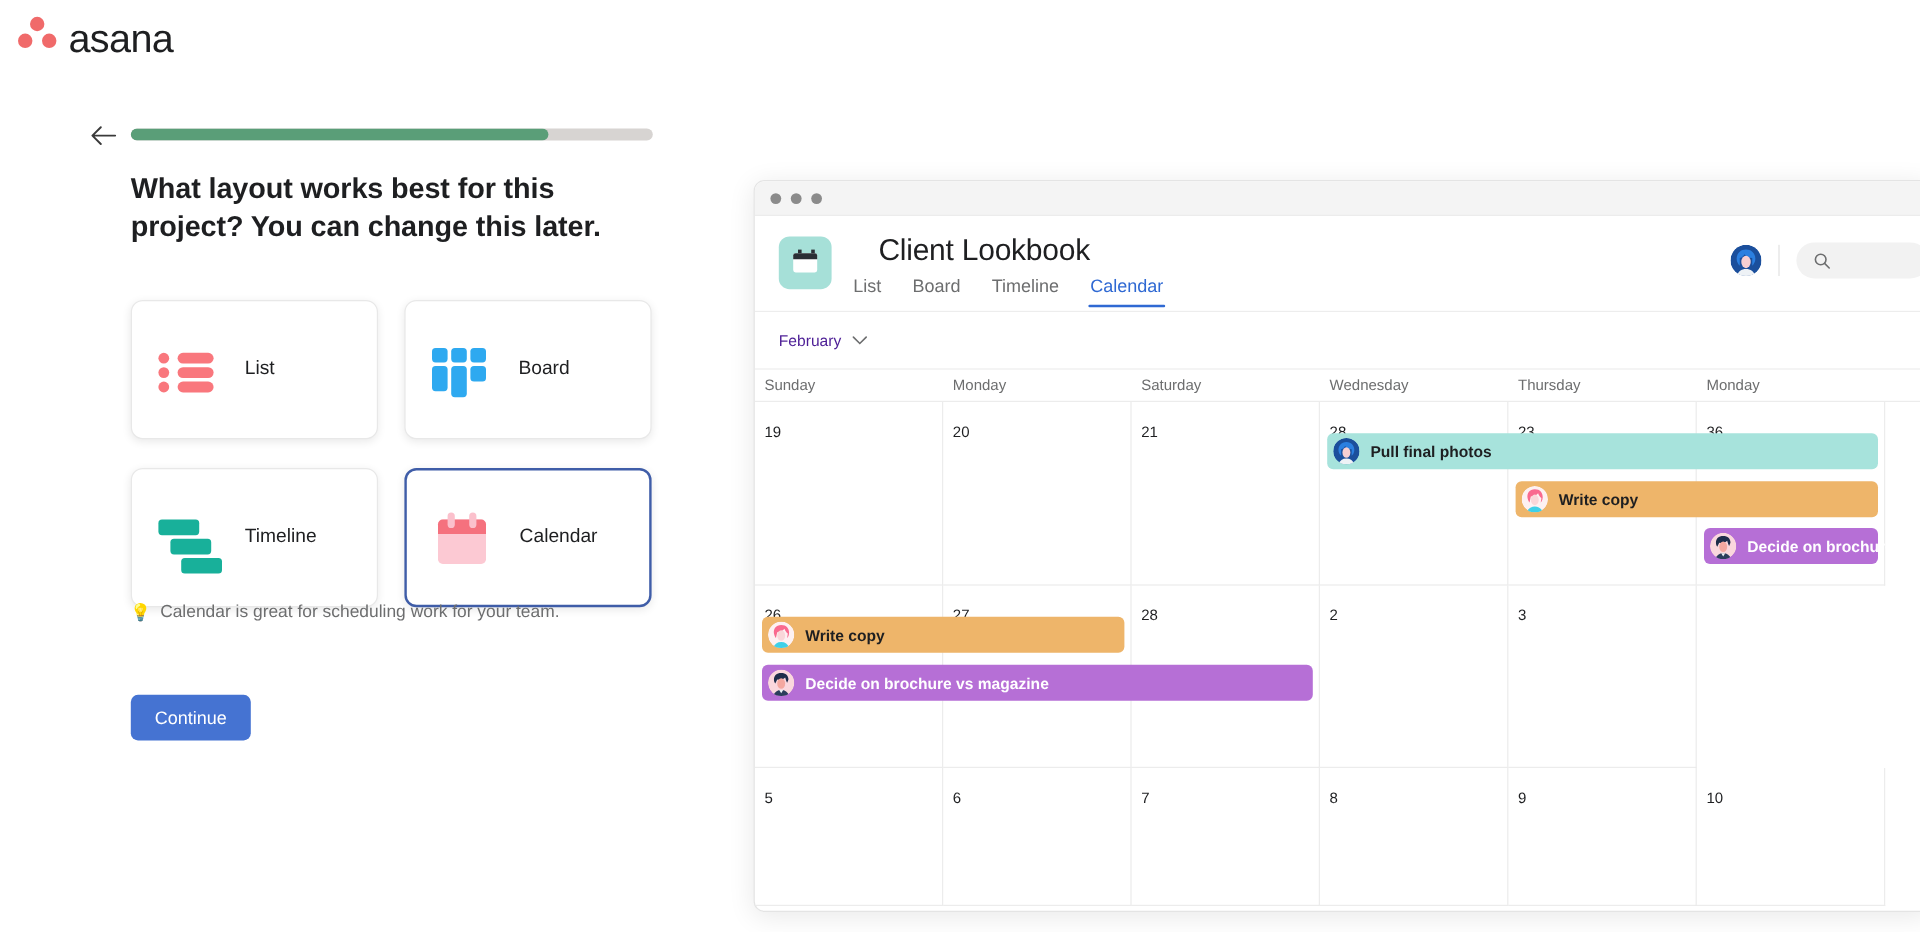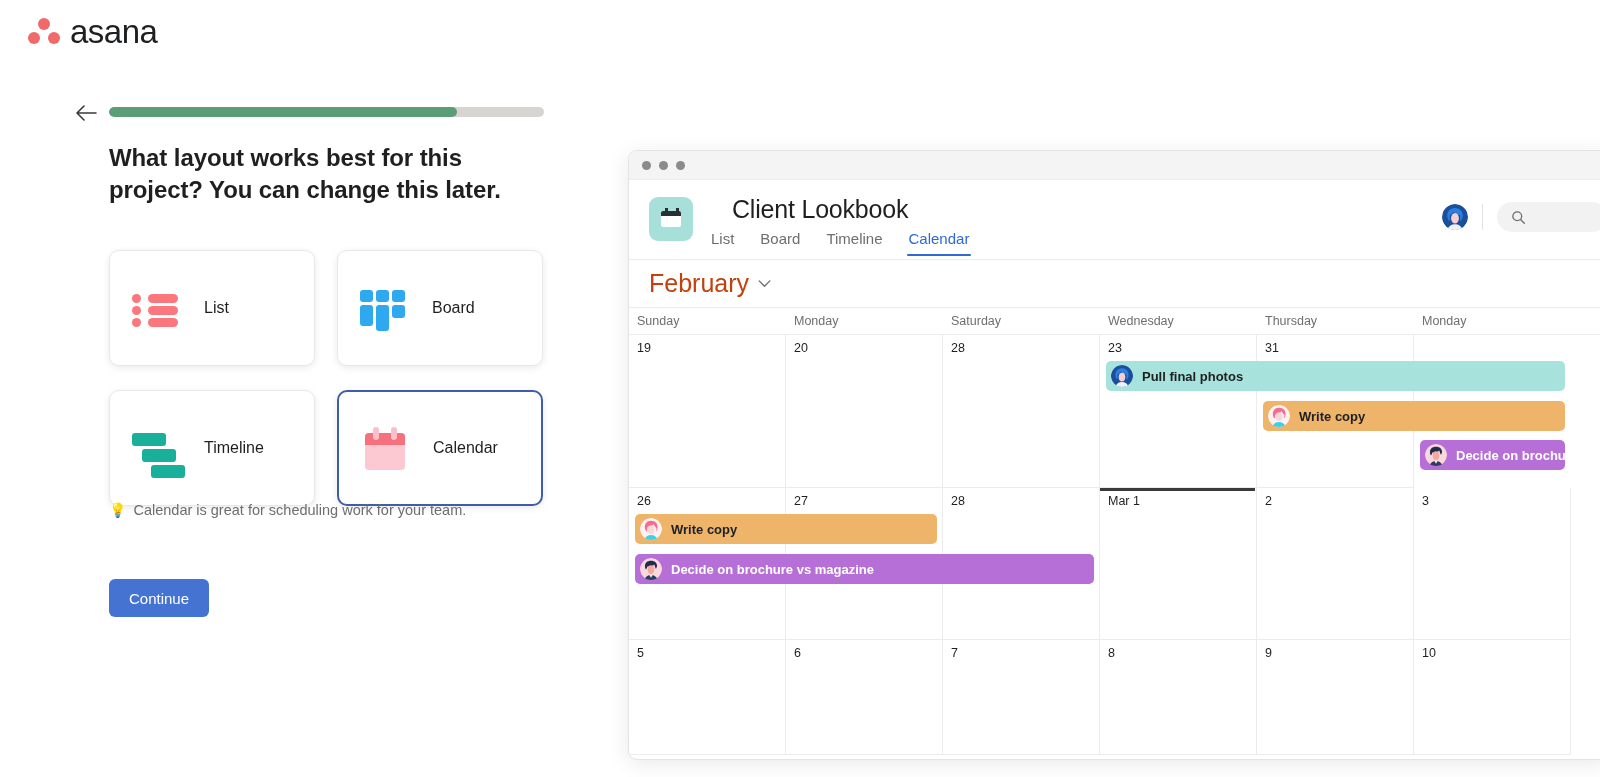--- a/index.html
+++ b/index.html
@@ -6,21 +6,21 @@
   html, body {
     width: 1600px; height: 777px;
     background: #ffffff;
     font-family: "Liberation Sans", sans-serif;
     overflow: hidden;
     -webkit-font-smoothing: antialiased;
   }
   #root { position: relative; width: 1600px; height: 777px; background:#fff; }
 
   
-  .logo-wrap { position:absolute; left:27px; top:13px; display:flex; align-items:center; gap:9px; }
+  .logo-wrap { position:absolute; left:14px; top:13px; display:flex; align-items:flex-start; gap:9px; }
   .logo-mark { position:relative; width:34px; height:30px; }
   .logo-mark i { position:absolute; display:block; border-radius:50%; background:#f06a6a; }
   .logo-mark i.top  { width:12px; height:12px; left:11px; top:1px; }
   .logo-mark i.bl   { width:12px; height:12px; left:1px;  top:15px; }
   .logo-mark i.br   { width:12px; height:12px; left:21px; top:15px; }
   .logo-text { font-size:33px; font-weight:400; color:#1e1f21; letter-spacing:-0.5px;
                font-family:"Liberation Sans", sans-serif; }
 
   
   .left-pane { position:absolute; left:0; top:0; width:620px; height:663px; }
@@ -102,29 +102,29 @@
                       height:2.5px; background:#2f69d3; border-radius:2px; }
 
   .hdr-right { position:absolute; right:0; top:22px; display:flex; align-items:center; gap:14px; }
   .avatar-hdr { width:26px; height:26px; border-radius:50%; overflow:hidden; flex:0 0 26px; }
   .vdiv { width:1px; height:26px; background:#e2e2e2; }
   .search-pill { width:110px; height:30px; background:#f2f2f2; border-radius:15px;
                  display:flex; align-items:center; padding-left:14px; }
 
   .month-bar { height:48px; display:flex; align-items:center; padding-left:20px; gap:9px;
                border-bottom:1px solid #ededed; }
-  .month-name { font-size:25px; color:#c2410c; }
+  .month-name { font-size:13px; color:#4c1d95; }
 
   
   .cal { position:relative; }
   .dow-row { display:grid; grid-template-columns:repeat(6, 157px); border-bottom:1px solid #ececec; }
   .dow { font-size:12.5px; color:#6d6e6f; padding:6px 0 6px 8px; }
   .week { display:grid; grid-template-columns:repeat(6, 157px); position:relative; }
   .cell { border-right:1px solid #ececec; border-bottom:1px solid #ececec; position:relative; }
-  .daynum { font-size:12.5px; color:#1e1f21; padding:6px 0 0 8px; }
+  .daynum { font-size:12.5px; color:#1e1f21; padding:6px 0 0 8px;margin-top:12px; }
   .week.w1 .cell { height:153px; }
   .week.w2 .cell { height:152px; }
   .week.w3 .cell { height:115px; }
   .today-mark { position:absolute; left:0; right:1px; top:0; height:2.5px; background:#3a3a3a; }
 
   
   .bars { position:absolute; left:0; top:0; right:0; bottom:0; pointer-events:none; }
   .bar { position:absolute; height:30px; border-radius:5px; display:flex; align-items:center;
          gap:9px; padding-left:5px; pointer-events:auto; cursor:pointer; }
   .bar .av { width:22px; height:22px; border-radius:50%; overflow:hidden; flex:0 0 22px; }
@@ -276,27 +276,30 @@
         </div>
       <div id="weeks">
           <div class="week w1">
             <div class="cell">
               <div class="daynum">19</div>
             </div>
             <div class="cell">
               <div class="daynum">20</div>
             </div>
             <div class="cell">
+              <div class="daynum">21</div>
+            </div>
+            <div class="cell">
               <div class="daynum">28</div>
             </div>
             <div class="cell">
               <div class="daynum">23</div>
             </div>
             <div class="cell">
-              <div class="daynum">31</div>
+              <div class="daynum">36</div>
             </div>
             <div class="bars">
               <div class="bar" style="left: 477px; width: 459px; top: 26px; background: rgb(167, 227, 220); color: rgb(30, 31, 33);">
                 <div class="av">
                   <svg class="avimg" viewBox="0 0 40 40">
                     <circle cx="20" cy="20" r="20" fill="#1b4f9c"></circle>
                     <path d="M20 6c-8 0-12 6-12 12 0 4 2 7 4 9V17c3-1 5-3 6-5 2 3 6 5 10 5v10c2-2 4-5 4-9 0-6-4-12-12-12z" fill="#2b7fe0"></path>
                     <ellipse cx="20" cy="22" rx="6" ry="8" fill="#f7cfd2"></ellipse>
                     <path d="M8 40c2-6 6-9 12-9s10 3 12 9z" fill="#eef2f6"></path>
                   </svg>
@@ -332,24 +335,20 @@
             <div class="cell">
               <div class="daynum">26</div>
             </div>
             <div class="cell">
               <div class="daynum">27</div>
             </div>
             <div class="cell">
               <div class="daynum">28</div>
             </div>
             <div class="cell">
-              <div class="today-mark"></div>
-              <div class="daynum">Mar 1</div>
-            </div>
-            <div class="cell">
               <div class="daynum">2</div>
             </div>
             <div class="cell">
               <div class="daynum">3</div>
             </div>
             <div class="bars">
               <div class="bar" style="left: 6px; width: 302px; top: 26px; background: rgb(238, 181, 106); color: rgb(30, 31, 33);">
                 <div class="av">
                   <svg class="avimg" viewBox="0 0 40 40">
                     <circle cx="20" cy="20" r="20" fill="#fdf1f2"></circle>

